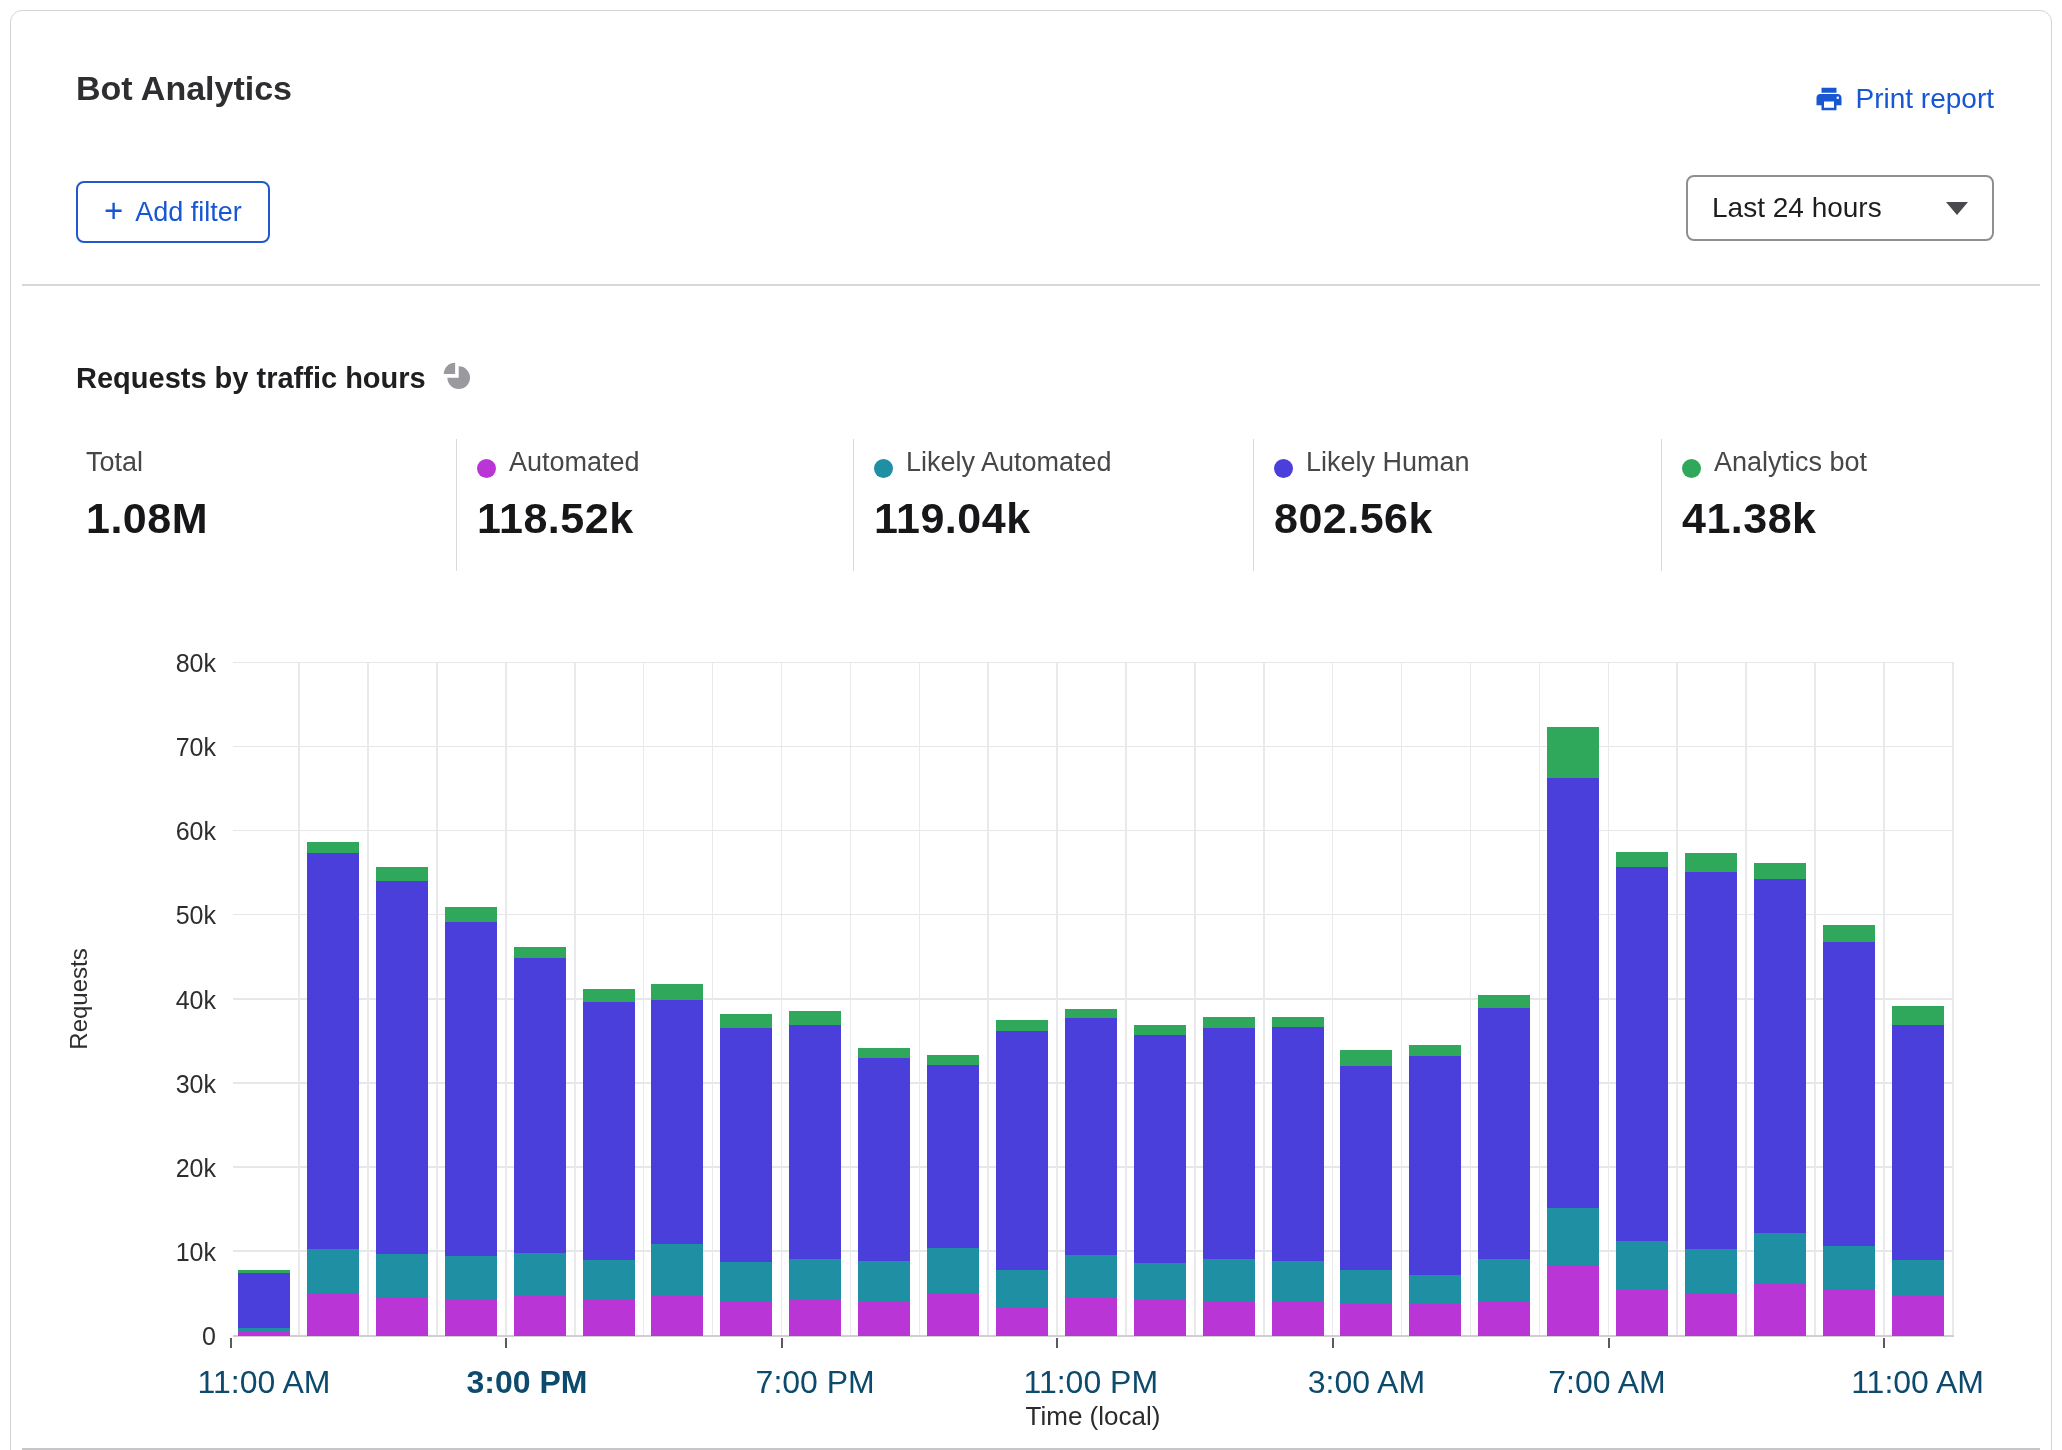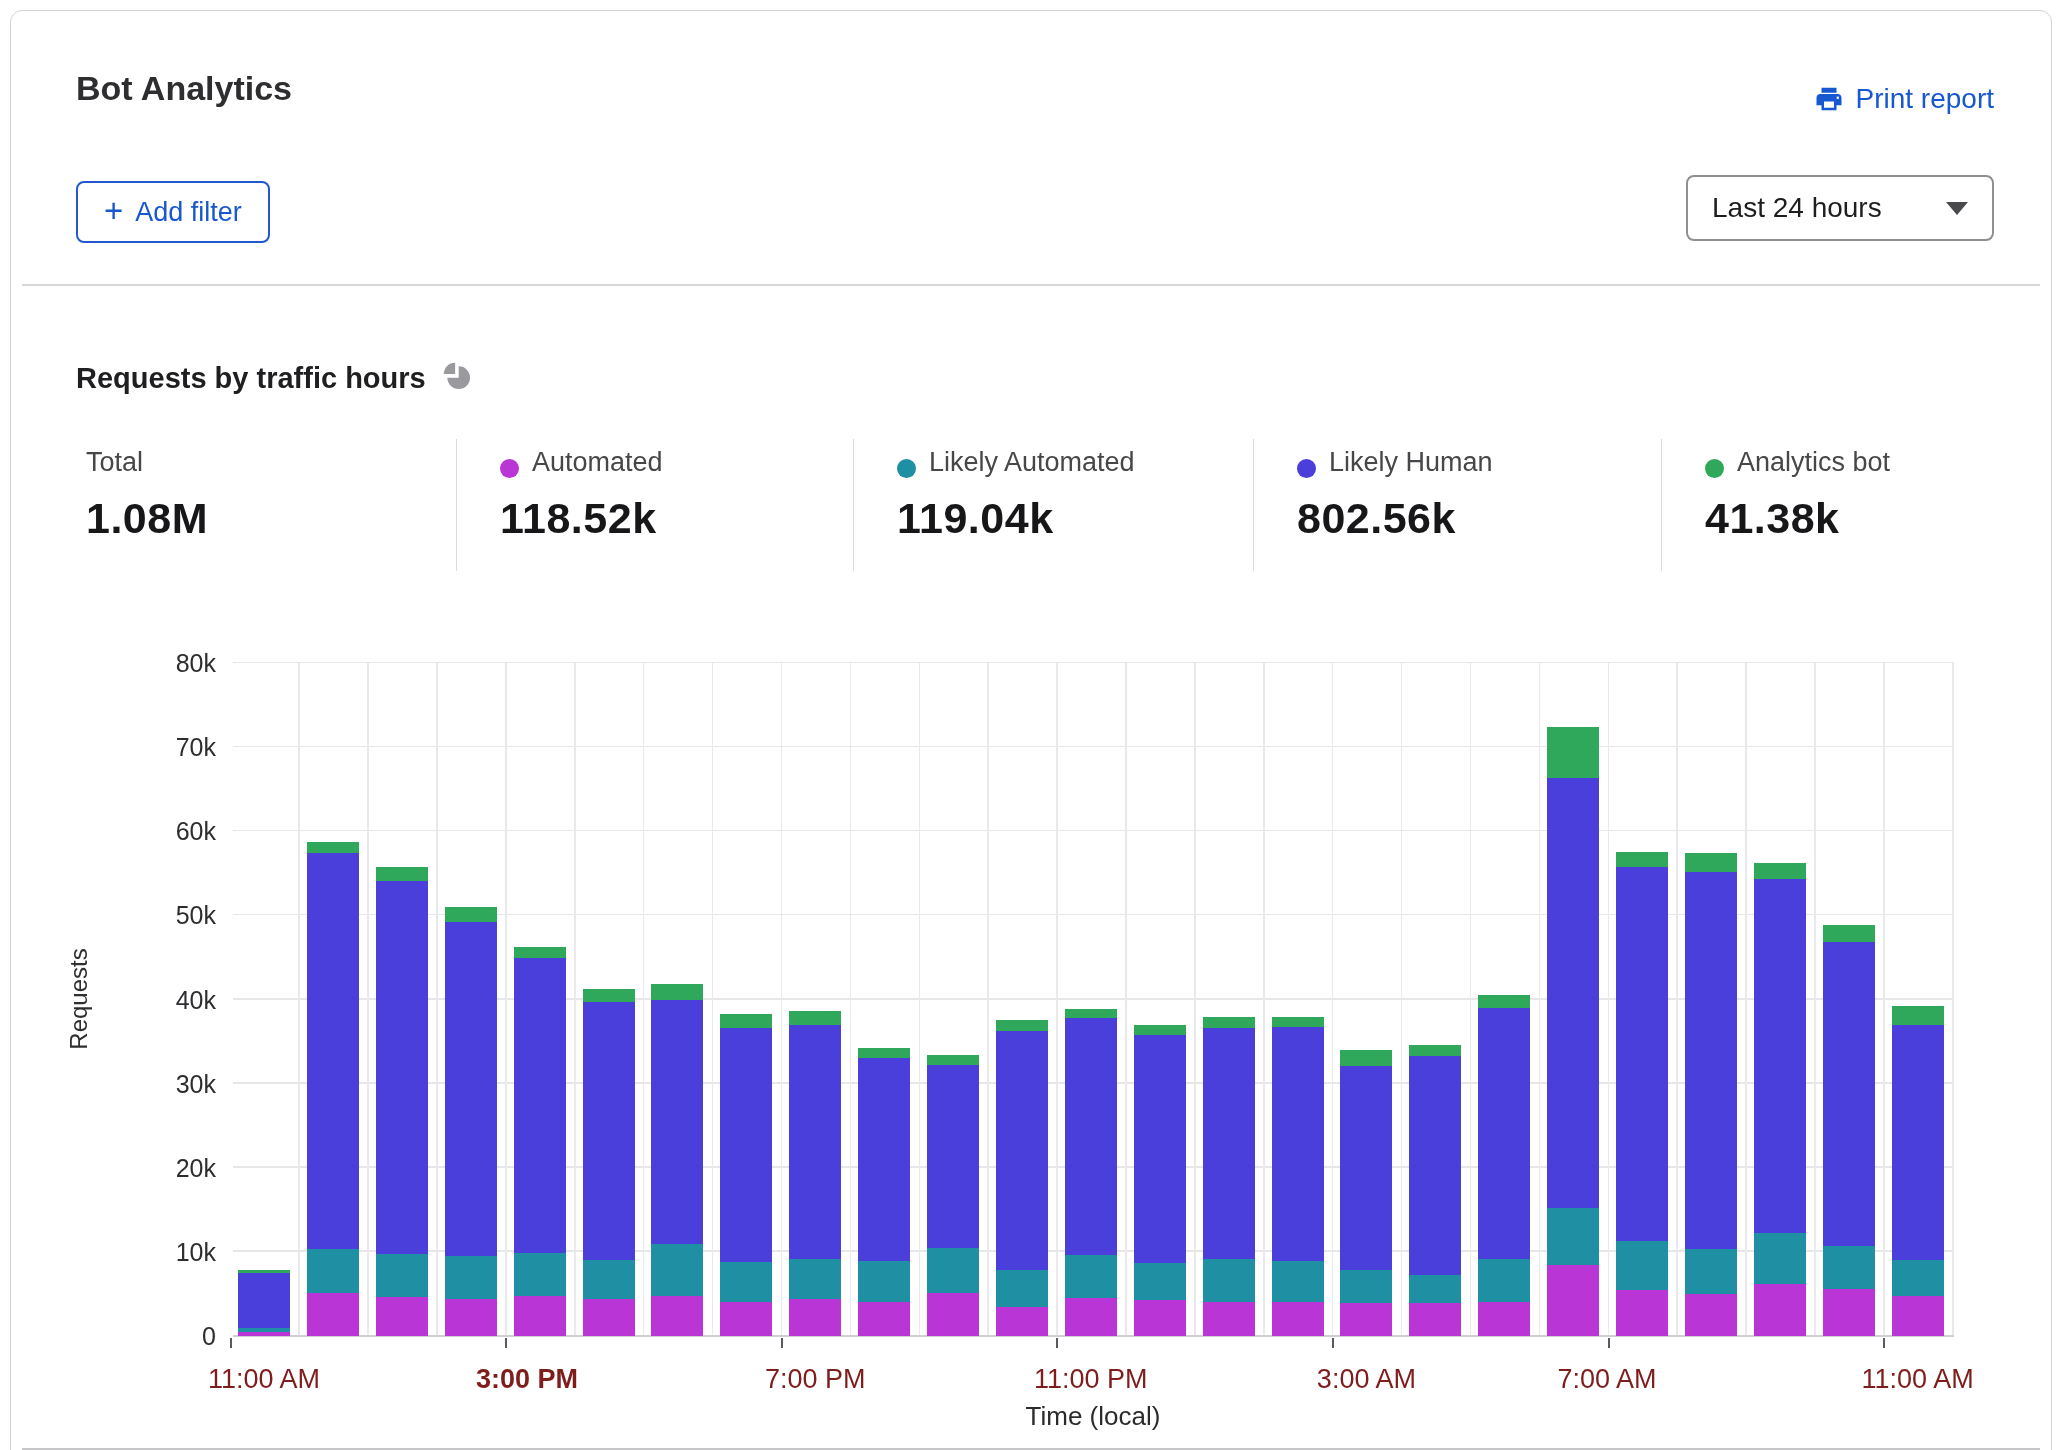--- a/index.html
+++ b/index.html
@@ -28,21 +28,21 @@
            border-right:11px solid transparent; border-top:13px solid #4a4a4e; }
 
   .divider { position:absolute; left:11px; right:11px; top:273px; height:2px; background:#d8d8da; }
 
   
   .section-title-row { position:absolute; left:65px; top:350px; display:flex; align-items:center; gap:16px; }
   .section-title { font-size:29px; font-weight:700; color:#1f1f22; }
 
   
   .stats { position:absolute; left:65px; right:57px; top:428px; height:132px; display:flex; }
-  .stat { padding-left:43px; border-left:1.5px solid #d9d9db; }
+  .stat { padding-left:20px; border-left:1.5px solid #d9d9db; }
   .stat:first-child { padding-left:10px; border-left:none; }
   .stat:nth-child(1){ width:380px; } .stat:nth-child(2){ width:397px; }
   .stat:nth-child(3){ width:400px; } .stat:nth-child(4){ width:408px; }
   .stat:nth-child(5){ flex:1; }
   .stat-label-row { display:flex; align-items:flex-end; gap:13px; margin-top:8px; }
   .stat-dot { width:19px; height:19px; border-radius:50%; flex:0 0 auto; }
   .stat-label { font-size:27px; color:#474749; }
   .stat-value { font-size:43px; font-weight:700; color:#17171a; margin-top:16px; letter-spacing:.5px; }
 
   
@@ -52,21 +52,21 @@
   .ytick { position:absolute; right:0; width:110px; text-align:right; font-size:25px; color:#2d2d30;
            transform:translateY(50%); }
   .plot { position:absolute; left:222px; top:652px; width:1721px; height:673px; }
   .hgrid { position:absolute; left:0; right:0; height:1.5px; background:#e7e7ea; }
   .vgrid { position:absolute; top:0; bottom:0; width:1.5px; background:#e9e9ec; }
   .baseline { position:absolute; left:0; right:0; bottom:-1px; height:2px; background:#cfcfd3; }
   .bar { position:absolute; bottom:0; width:52px; display:flex; flex-direction:column-reverse; }
   .seg { width:100%; }
   .x-axis { position:absolute; left:222px; top:1325px; width:1721px; height:110px; }
   .xtickmark { position:absolute; top:2px; width:2px; height:10px; background:#5a5a5e; }
-  .xtick { position:absolute; top:28px; transform:translateX(-50%); font-size:27px; color:#7f1d1d; white-space:nowrap; }
+  .xtick { position:absolute; top:28px; transform:translateX(-50%); font-size:32px; color:#0c4a6e; white-space:nowrap; }
   .x-axis-title { position:absolute; left:1082px; top:1390px; transform:translateX(-50%);
                   font-size:26px; color:#2b2b2e; }
 
   .bottom-band { position:absolute; left:11px; right:11px; top:1437px; height:8px; background:#c6c6c8; }
 </style>
 </head>
 <body>
 
 <div class="card">
 

